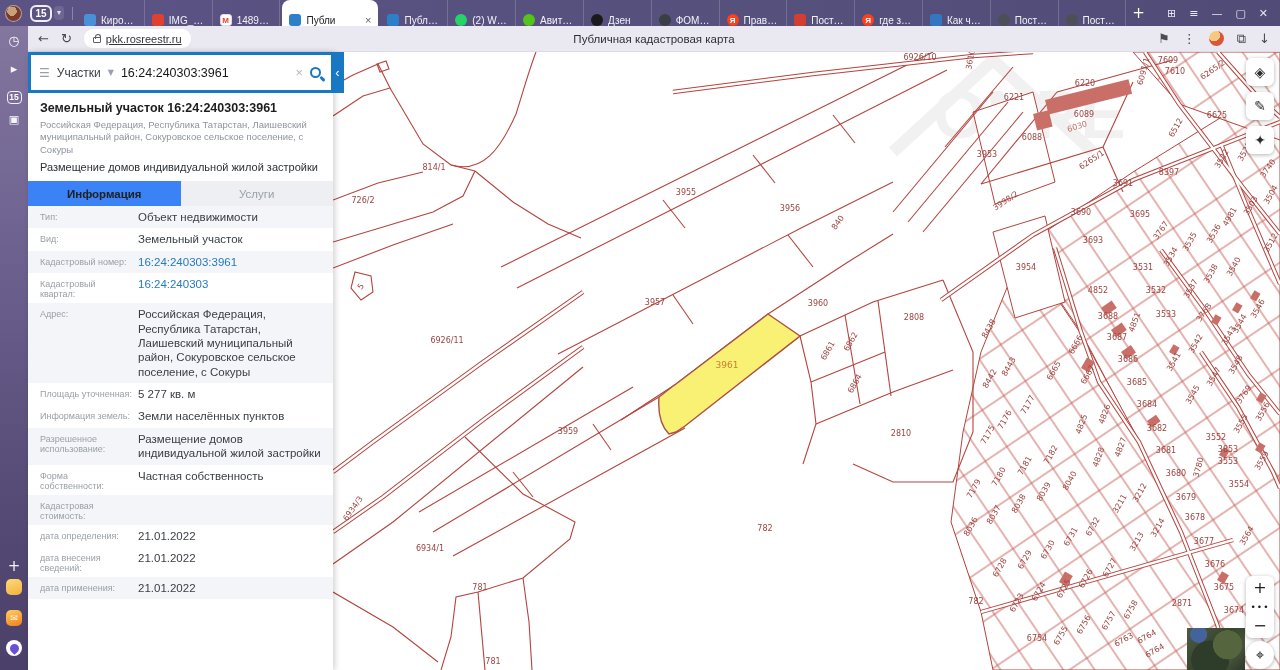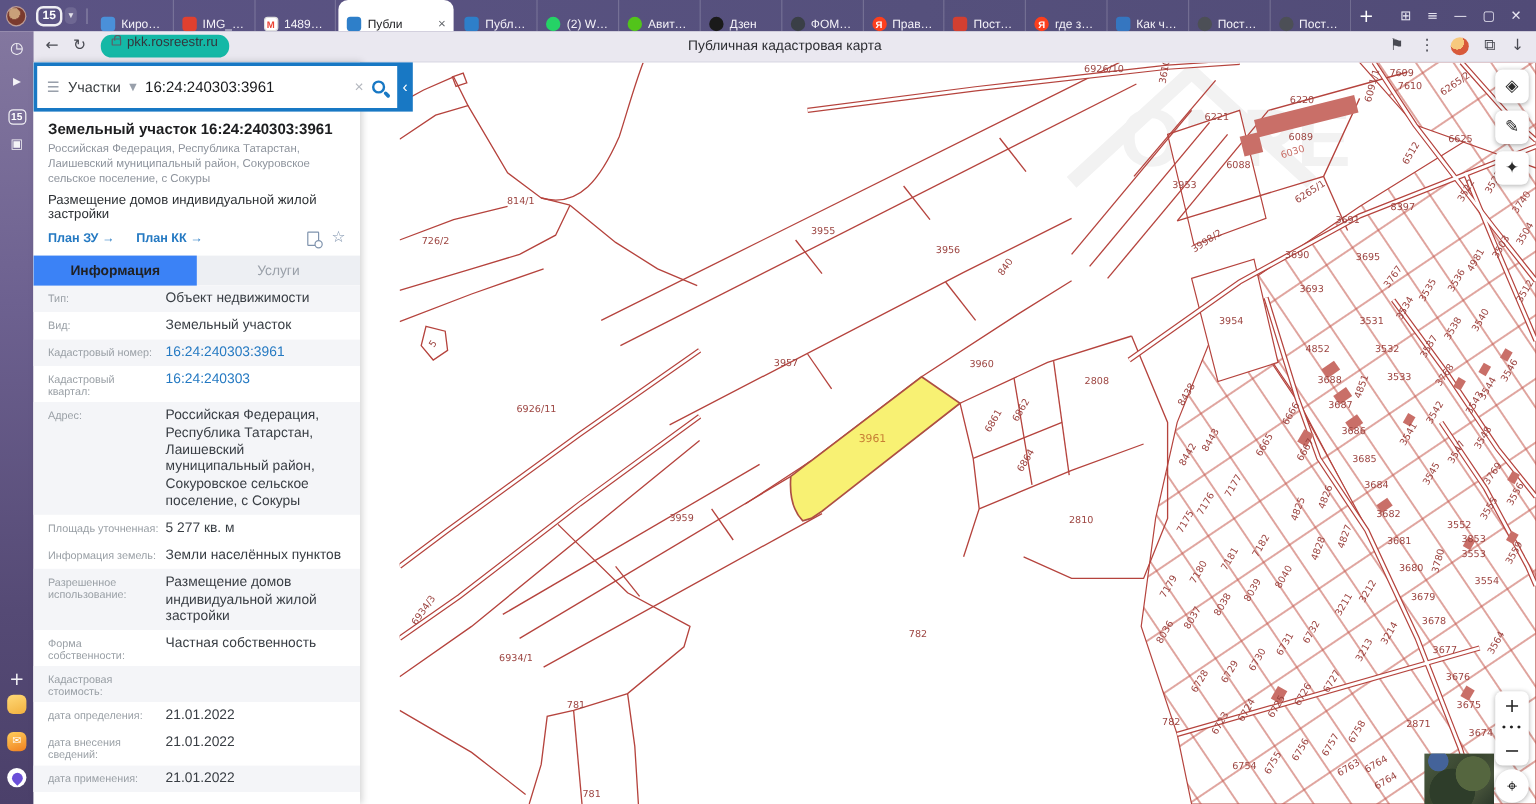--- a/index.html
+++ b/index.html
@@ -20,21 +20,21 @@
   .tab.active{background:#fff;color:#202124;border-radius:8px 8px 0 0;flex:0 0 96px;border-right:none;margin:0 2px;}
   .tab.active .close{color:#5f6368;font-size:11px;margin-left:auto;}
   .fav{width:12px;height:12px;border-radius:3px;flex:0 0 auto;display:flex;align-items:center;justify-content:center;font-size:8px;font-weight:bold;}
   .fav.round{border-radius:50%;}
   .newtab{color:#fff;font-size:15px;margin:0 10px 0 6px;flex:0 0 auto;}
   .winctl{display:flex;align-items:center;gap:13px;margin-left:auto;padding:0 12px;color:#e8e6f2;font-size:11px;flex:0 0 auto;}
 
   
   .toolbar{position:absolute;left:28px;top:26px;right:0;height:26px;background:#eae8f0;display:flex;align-items:center;gap:12px;padding:0 10px;z-index:19;border-bottom:1px solid #dddbe6;}
   .tbico{color:#494a52;font-size:13px;}
-  .urlpill{height:19px;background:#14b8a6;border-radius:9px;display:flex;align-items:flex-start;gap:5px;padding:0 9px;font-size:11px;color:#34353c;}
+  .urlpill{height:19px;background:#ffffff;border-radius:9px;display:flex;align-items:center;gap:5px;padding:0 9px;font-size:11px;color:#34353c;text-decoration:underline;}
   .lock{position:relative;width:8px;height:6px;border:1px solid #5d5e66;border-radius:1px;margin-top:3px;}
   .lock::before{content:"";position:absolute;left:1px;top:-4px;width:4px;height:4px;border:1px solid #5d5e66;border-bottom:none;border-radius:3px 3px 0 0;}
   .ptitle{position:absolute;left:50%;transform:translateX(-50%);font-size:11.5px;color:#2d2e33;}
   .tb-right{position:absolute;right:10px;display:flex;align-items:center;gap:13px;}
   .tb-avatar{width:15px;height:15px;border-radius:50%;background:radial-gradient(circle at 35% 30%,#f7c97e 0 40%,#d8593a 41% 100%);}
 
   
   .rail{position:absolute;left:0;top:26px;width:28px;bottom:0;background:linear-gradient(180deg,#83779f 0%,#6d6190 35%,#554a75 75%,#4b406a 100%);z-index:21;display:block;}
   .rail .ric{position:absolute;left:0;width:28px;text-align:center;color:rgba(255,255,255,.92);font-size:13px;}
   .rbox{display:inline-flex;align-items:center;justify-content:center;width:15px;height:13px;border:1.5px solid rgba(255,255,255,.9);border-radius:4px;font-size:8.5px;font-weight:bold;color:#fff;}
@@ -49,21 +49,21 @@
   .sf-burger{color:#99a0ab;font-size:12px;}
   .sf-cat{font-size:12px;color:#3c4043;}
   .sf-chev{color:#99a0ab;font-size:8px;}
   .sf-input{flex:1;font-size:12.5px;color:#17181a;border:none;outline:none;font-family:"Liberation Sans",sans-serif;min-width:0;background:transparent;}
   .sf-x{color:#b4b8bf;font-size:13px;}
   .mag{position:relative;width:11px;height:11px;border:2px solid #1878c4;border-radius:50%;margin-right:2px;}
   .mag::after{content:"";position:absolute;width:2.5px;height:6px;background:#1878c4;transform:rotate(-45deg);left:9px;top:7px;border-radius:2px;}
   .collapse{width:13px;display:flex;align-items:center;justify-content:center;color:#fff;font-size:13px;}
 
   
-  .panel{position:absolute;left:28px;top:52px;width:272px;bottom:0;background:#fff;z-index:25;box-shadow:2px 0 6px rgba(0,0,0,.18);}
+  .panel{position:absolute;left:28px;top:52px;width:305px;bottom:0;background:#fff;z-index:25;box-shadow:2px 0 6px rgba(0,0,0,.18);}
   .result{padding:49px 12px 8px 12px;background:#fff;}
   .r-title{font-size:12.5px;font-weight:bold;color:#1c1d1f;}
   .r-addr{font-size:9.5px;color:#8e949d;line-height:1.3;margin:4px 0 5px 0;}
   .r-usage{font-size:11px;color:#2d3135;}
   .r-links{display:flex;align-items:center;gap:18px;margin-top:7px;}
   .r-link{font-size:10.5px;color:#2479c2;font-weight:bold;}
   .r-icons{margin-left:auto;display:flex;gap:10px;align-items:center;color:#7f93ad;}
   .docmag{position:relative;width:10px;height:12px;border:1.3px solid #7f93ad;border-radius:1px;}
   .docmag::after{content:"";position:absolute;right:-4px;bottom:-3px;width:5px;height:5px;border:1.3px solid #7f93ad;border-radius:50%;background:#fff;}
   .star{font-size:13px;color:#7f93ad;}
@@ -491,28 +491,20 @@
       <span class="mag"></span>
     </div>
     <div class="collapse">‹</div>
   </div>
 
   <div class="panel">
     <div class="result">
       <div class="r-title">Земельный участок 16:24:240303:3961</div>
       <div class="r-addr">Российская Федерация, Республика Татарстан, Лаишевский муниципальный район, Сокуровское сельское поселение, с Сокуры</div>
       <div class="r-usage">Размещение домов индивидуальной жилой застройки</div>
-      <div class="r-links">
-        <span class="r-link">План ЗУ →</span>
-        <span class="r-link">План КК →</span>
-        <span class="r-icons">
-          <span class="docmag"></span>
-          <span class="star ico">☆</span>
-        </span>
-      </div>
     </div>
     <div class="ptabs">
       <div class="ptab active">Информация</div>
       <div class="ptab">Услуги</div>
     </div>
     <div class="rows" id="rows">
         <div class="row alt">
           <div class="rl">Тип:</div>
           <div class="rv">Объект недвижимости</div>
         </div>

